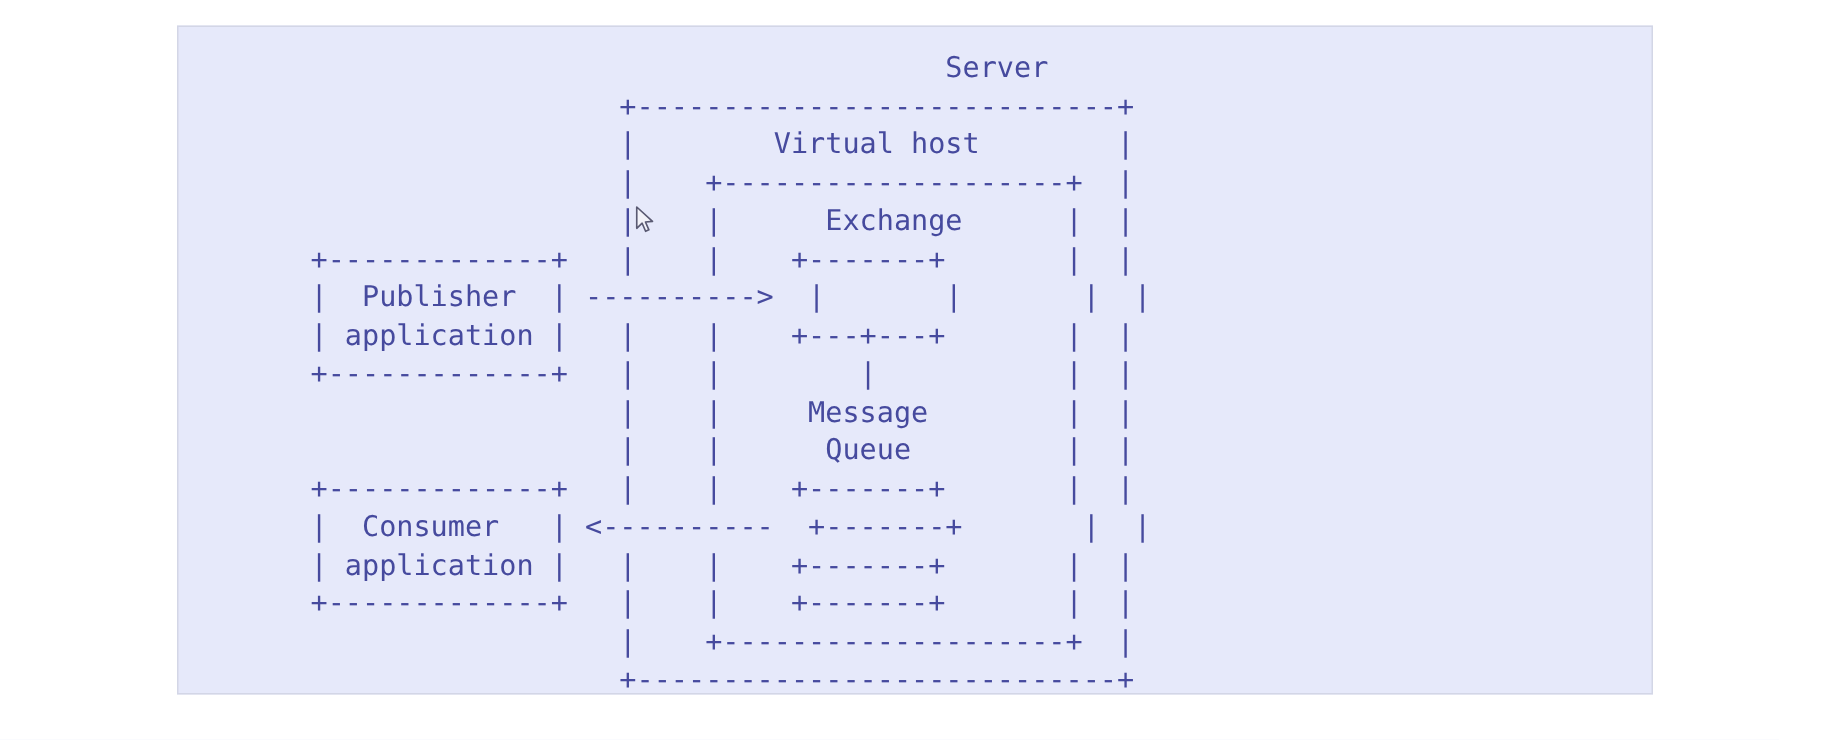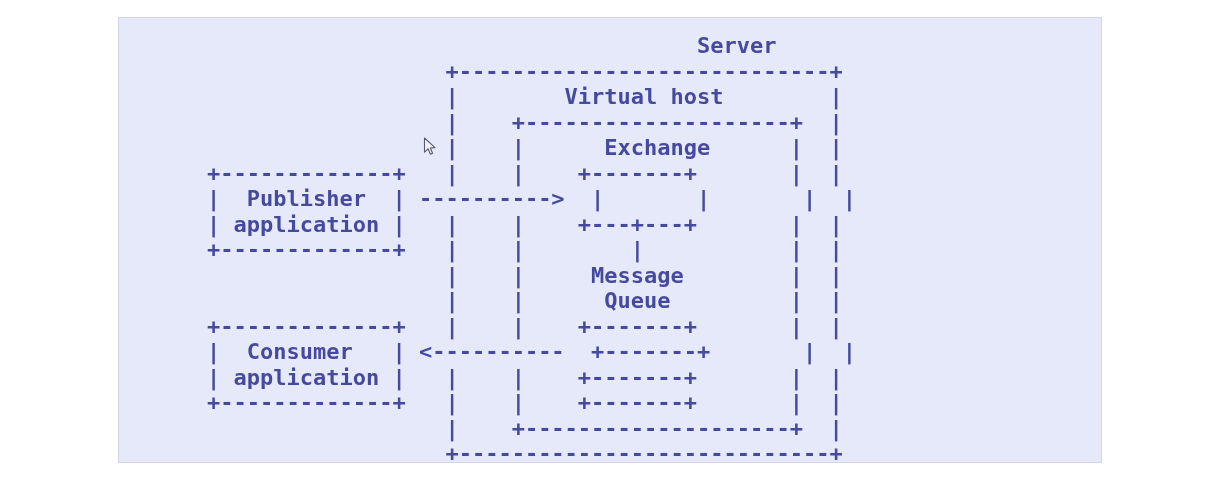--- a/index.html
+++ b/index.html
@@ -33,26 +33,26 @@
     overflow: hidden;
   }
 
   #ascii-art {
     position: absolute;
     left: 88px;
     top: 15px;
     margin: 0;
     padding: 0;
     font-family: "DejaVu Sans Mono", "Liberation Mono", monospace;
-    font-size: 22px;
+    font-size: 19px;
     line-height: 25.5px;
     letter-spacing: 0px;
     color: #464a9e;
     white-space: pre;
-    font-weight: 700;
+    font-weight: 400;
     -webkit-font-smoothing: antialiased;
   }
 
   
   #mouse-cursor {
     position: absolute;
     left: 423px;
     top: 137px;
     width: 14px;
     height: 20px;

